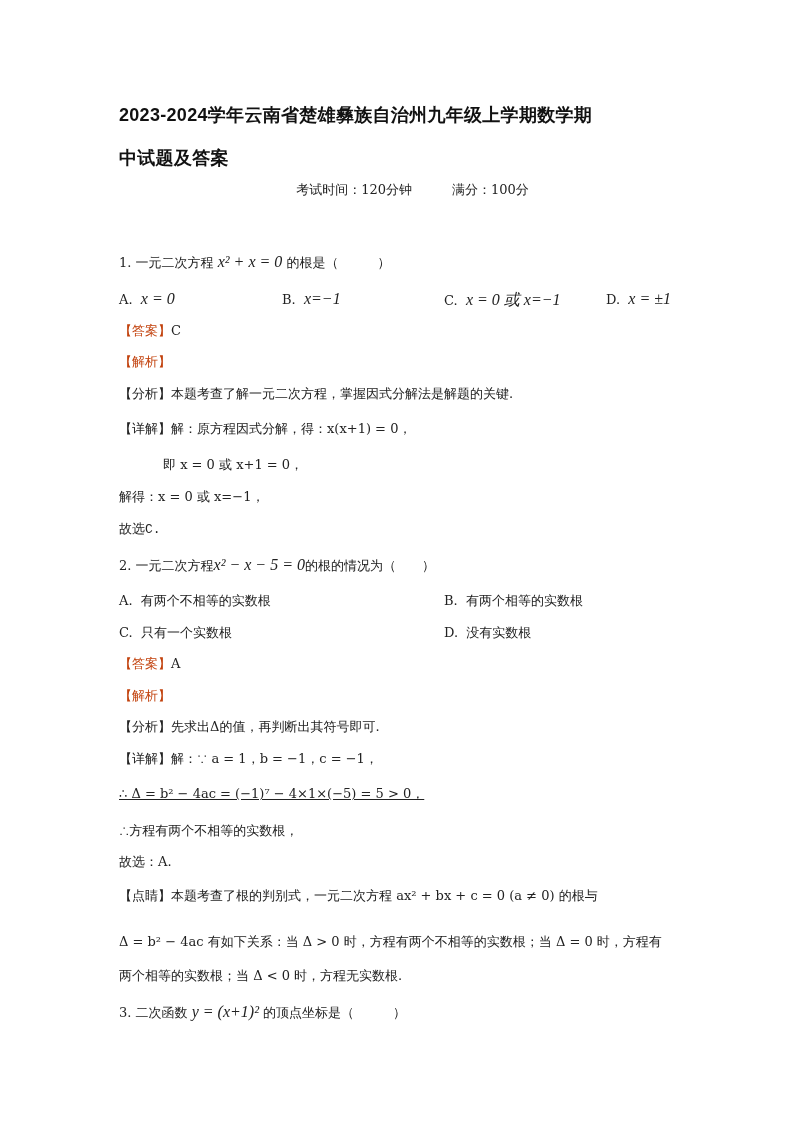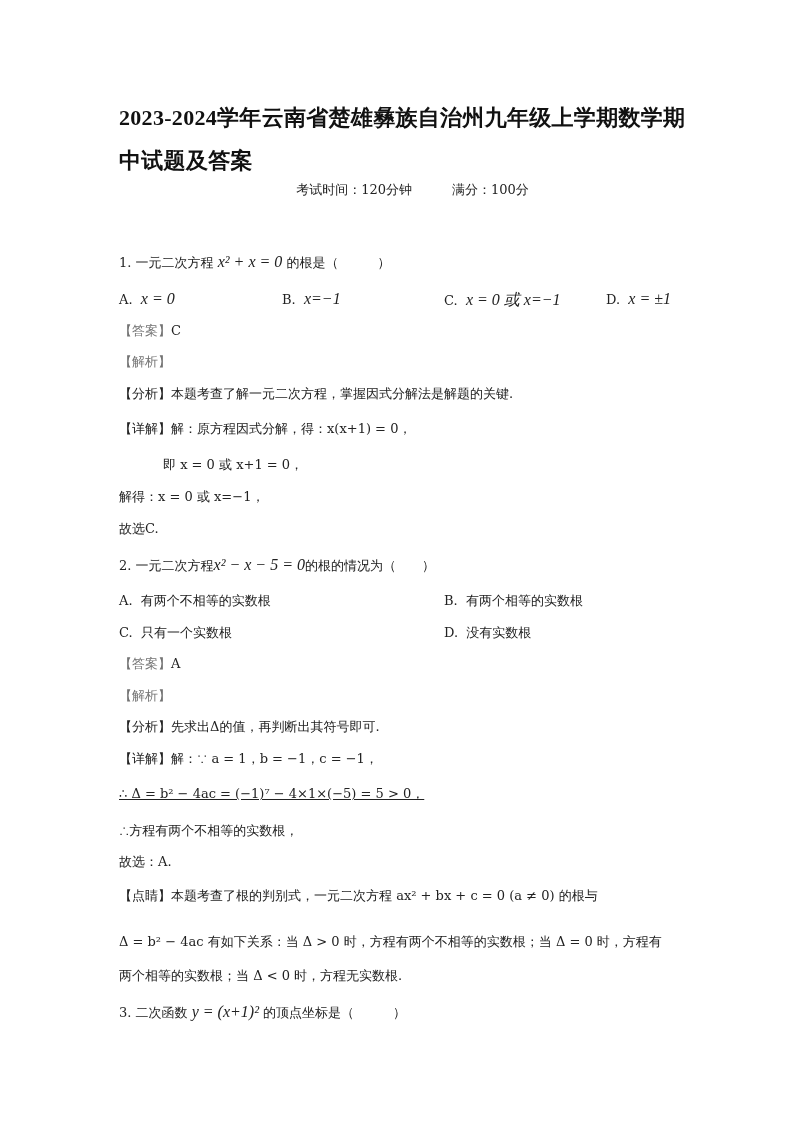--- a/index.html
+++ b/index.html
@@ -1,25 +1,25 @@
 <!DOCTYPE html>
 <html><head>
 <meta charset="utf-8">
 <style>
   html, body { margin: 0; padding: 0; background: #ffffff; }
   body { width: 793px; height: 1122px; position: relative; overflow: hidden;
          font-family: "DejaVu Serif", "Liberation Serif", serif; color: #222; }
   .page { position: absolute; left: 0; top: 0; width: 793px; height: 1122px; }
-  .title { position: absolute; left: 119px; font-family: Liberation Serif, serif;
-           font-weight: bold; font-size: 22px; color: #111; letter-spacing: 0.3px; white-space: nowrap; }
+  .title { position: absolute; left: 119px; font-family: Liberation Sans, sans-serif;
+           font-weight: bold; font-size: 18px; color: #111; letter-spacing: 0.3px; white-space: nowrap; }
   .line { position: absolute; left: 119px; font-size: 13px; white-space: nowrap; color: #222; }
   .center { position: absolute; left: 0; width: 793px; text-align: center; font-size: 13px; }
   .gap { display: inline-block; width: 40px; }
   .math { font-family: "Liberation Serif", "DejaVu Serif", serif; font-style: italic; font-size: 16px; }
-  .label-blue { color: #737373; }
+  .label-blue { color: #c2410c; }
   .opt { position: absolute; font-size: 13px; white-space: nowrap; }
 </style>
 </head>
 <body>
 
 <div class="page">
 
   <div class="title" style="top:103px;">2023-2024学年云南省楚雄彝族自治州九年级上学期数学期</div>
   <div class="title" style="top:146px;">中试题及答案</div>
 
@@ -54,21 +54,21 @@
   <div class="line label-blue" style="top:353px;">【解析】</div>
 
   <div class="line" style="top:385px;">
     <span>【分析】</span><span>本题考查了解一元二次方程，掌握因式分解法是解题的关键.</span>
   </div>
   <div class="line" style="top:420px;">
     <span>【详解】</span><span>解：原方程因式分解，得：x(x+1) = 0，</span>
   </div>
   <div class="line" style="top:456px;padding-left:44px;">即 x = 0 或 x+1 = 0，</div>
   <div class="line" style="top:488px;">解得：x = 0 或 x=−1，</div>
-  <div class="line" style="top:520px;">故选C.</div>
+  <div class="line" style="top:520px;font-family:Liberation Mono, monospace;">故选C.</div>
 
   <div class="line" style="top:556px;">
     <span>2.</span>
     <span>一元二次方程</span><span class="math">x² − x − 5 = 0</span><span>的根的情况为（　　）</span>
   </div>
 
   <div class="opt" style="top:592px; left:119px;">
     <span>A.</span>&nbsp;&nbsp;<span>有两个不相等的实数根</span>
   </div>
   <div class="opt" style="top:592px; left:444px;">

